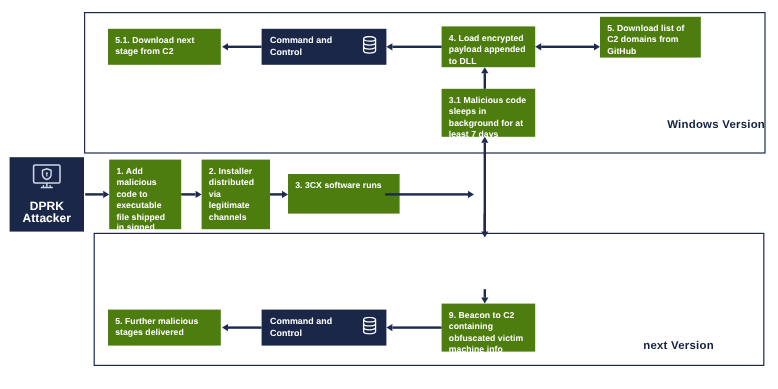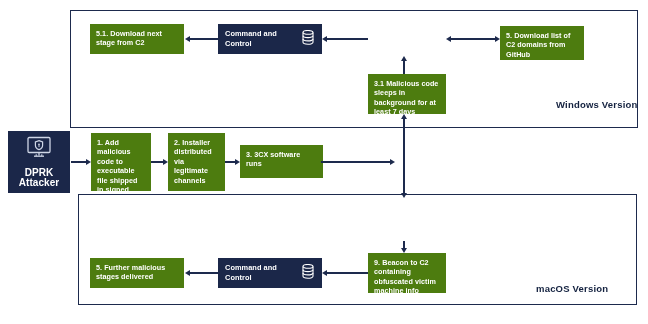--- a/index.html
+++ b/index.html
@@ -115,41 +115,44 @@
         <path d="M1 2.4 V12.3 C1 13.4 3.2 14.2 6 14.2 C8.8 14.2 11 13.4 11 12.3 V2.4" fill="none" stroke="#ffffff" stroke-width="1.1"></path>
         <path d="M1 5.7 C1 6.8 3.2 7.6 6 7.6 C8.8 7.6 11 6.8 11 5.7" fill="none" stroke="#ffffff" stroke-width="1.1"></path>
         <path d="M1 9.0 C1 10.1 3.2 10.9 6 10.9 C8.8 10.9 11 10.1 11 9.0" fill="none" stroke="#ffffff" stroke-width="1.1"></path>
       </svg>
     </span>
   </div>
 
   <div class="line h" style="left:190px; top:38.3px; width:28px;"></div>
   <div class="arrowhead ah-left" style="left:185px; top:35.8px;"></div>
 
+  <div class="node purple" style="left:368px; top:22px; width:78px; height:34px;">
+    <span>4. Load encrypted payload appended to DLL</span>
+  </div>
 
   <div class="line h" style="left:327px; top:38.3px; width:41px;"></div>
   <div class="arrowhead ah-left" style="left:322px; top:35.8px;"></div>
 
-  <div class="node purple" style="left:500px; top:26px; width:84px; height:34px;">
+  <div class="node purple" style="left:500px; top:14px; width:84px; height:34px;">
     <span>5. Download list of C2 domains from GitHub</span>
   </div>
 
   <div class="line h" style="left:451px; top:38.3px; width:44px;"></div>
   <div class="arrowhead ah-left" style="left:446px; top:35.8px;"></div>
   <div class="arrowhead ah-right" style="left:495px; top:35.8px;"></div>
 
   <div class="node purple" style="left:368px; top:74px; width:78px; height:40px;">
     <span>3.1 Malicious code sleeps in background for at least 7 days</span>
   </div>
 
   <div class="line v" style="left:403.3px; top:61px; width:1.4px; height:13px;"></div>
   <div class="arrowhead ah-up" style="left:401px; top:56px;"></div>
 
   <div class="container-box" style="left:78px; top:194px; width:559px; height:111px;"></div>
-  <div class="container-label" style="left:536px; top:283px;">macOS Version</div>
+  <div class="container-label" style="left:536px; top:283px;">next Version</div>
 
 
   <div class="node purple" style="left:368px; top:253px; width:78px; height:40px;">
     <span>9. Beacon to C2 containing obfuscated victim machine info</span>
   </div>
 
   <div class="line v" style="left:403.3px; top:241px; width:1.4px; height:7px;"></div>
   <div class="arrowhead ah-down" style="left:401px; top:248px;"></div>
 
   <div class="node navy c2" style="left:218px; top:258px; width:104px; height:30px;">
@@ -199,21 +202,21 @@
   <div class="line h" style="left:71px; top:161.3px; width:15px;"></div>
   <div class="arrowhead ah-right" style="left:86px; top:158.8px;"></div>
 
   <div class="node purple" style="left:168px; top:133px; width:57px; height:58px;">
     <span>2. Installer distributed via legitimate channels</span>
   </div>
 
   <div class="line h" style="left:151px; top:161.3px; width:12px;"></div>
   <div class="arrowhead ah-right" style="left:163px; top:158.8px;"></div>
 
-  <div class="node purple" style="left:240px; top:145px; width:83px; height:33px;">
+  <div class="node purple" style="left:240px; top:145px; width:93px; height:33px;">
     <span>3. 3CX software runs</span>
   </div>
 
   <div class="line h" style="left:225px; top:161.3px; width:10px;"></div>
   <div class="arrowhead ah-right" style="left:235px; top:158.8px;"></div>
 
   <div class="line h" style="left:321px; top:161.3px; width:69px;"></div>
   <div class="arrowhead ah-right" style="left:390px; top:158.8px;"></div>
 
   <div class="line v" style="left:403.3px; top:119px; width:1.4px; height:75px;"></div>

